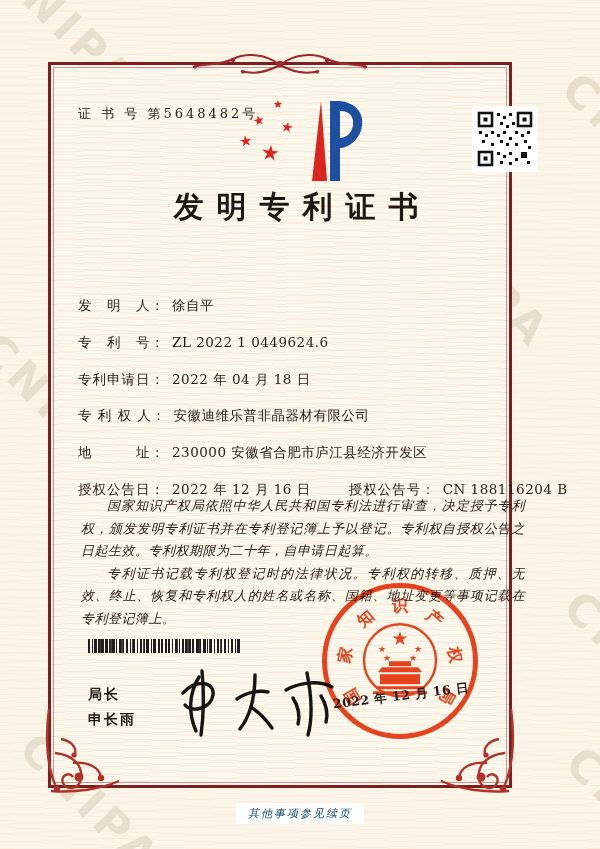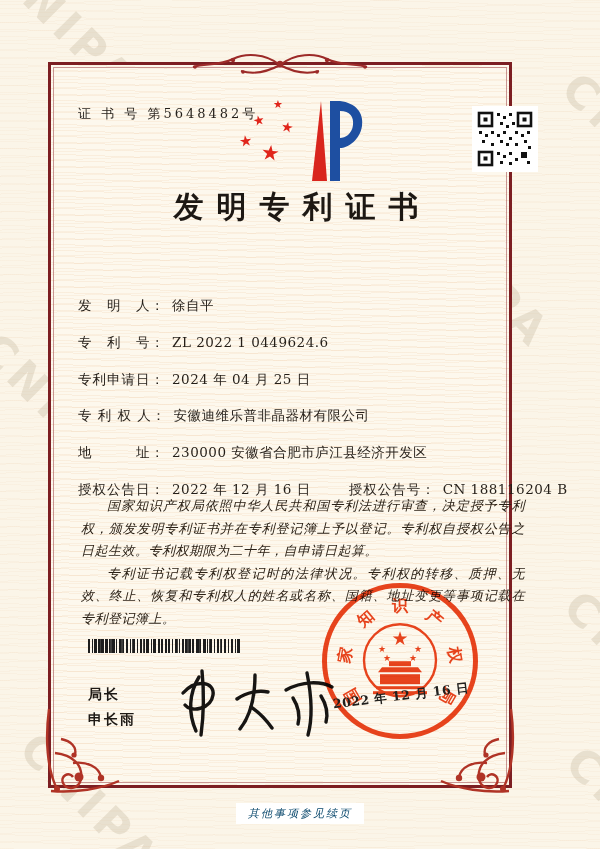--- a/index.html
+++ b/index.html
@@ -229,21 +229,21 @@
 
     <div class="title">发明专利证书</div>
 
     <div class="field-row" style="top:232px;">
       <span class="flabel">发　明　人：</span><span class="fvalue">徐自平</span>
     </div>
     <div class="field-row" style="top:269px;">
       <span class="flabel">专　利　号：</span><span class="fvalue">ZL 2022 1 0449624.6</span>
     </div>
     <div class="field-row" style="top:306px;">
-      <span class="flabel">专利申请日：</span><span class="fvalue">2024 年 04 月 25 日</span>
+      <span class="flabel">专利申请日：</span><span class="fvalue">2022 年 04 月 18 日</span>
     </div>
     <div class="field-row" style="top:342px;">
       <span class="flabel">专 利 权 人：</span><span class="fvalue">安徽迪维乐普非晶器材有限公司</span>
     </div>
     <div class="field-row" style="top:379px;">
       <span class="flabel">地　　　址：</span><span class="fvalue">230000 安徽省合肥市庐江县经济开发区</span>
     </div>
     <div class="field-row" style="top:416px;">
       <span class="flabel">授权公告日：</span><span class="fvalue">2022 年 12 月 16 日</span><span class="flabel pair2">授权公告号：</span><span class="fvalue">CN 188116204 B</span>
     </div>

